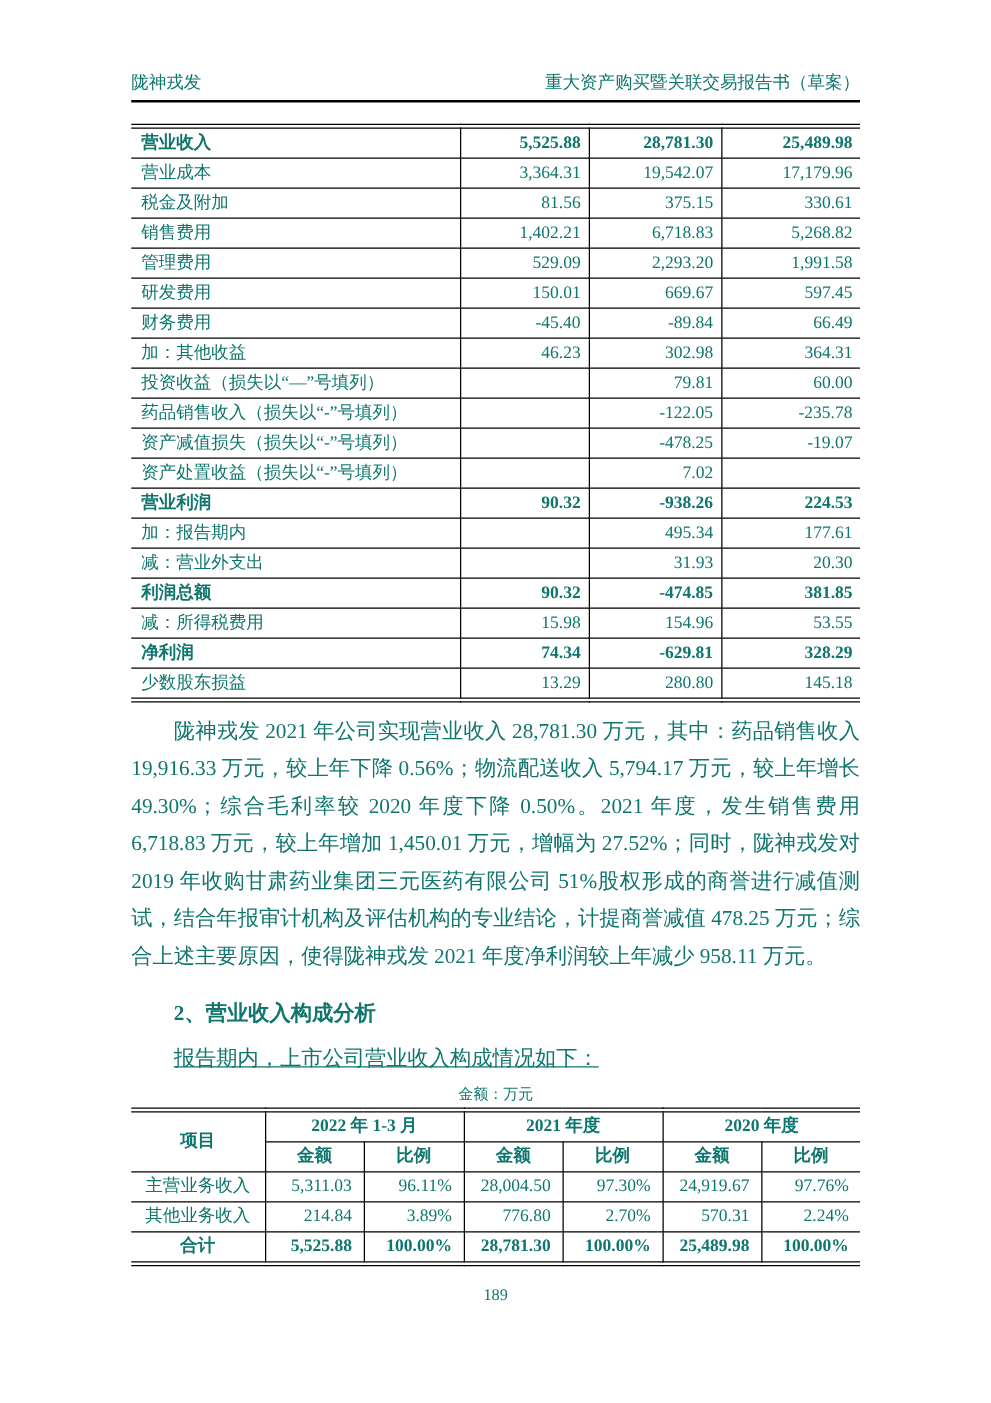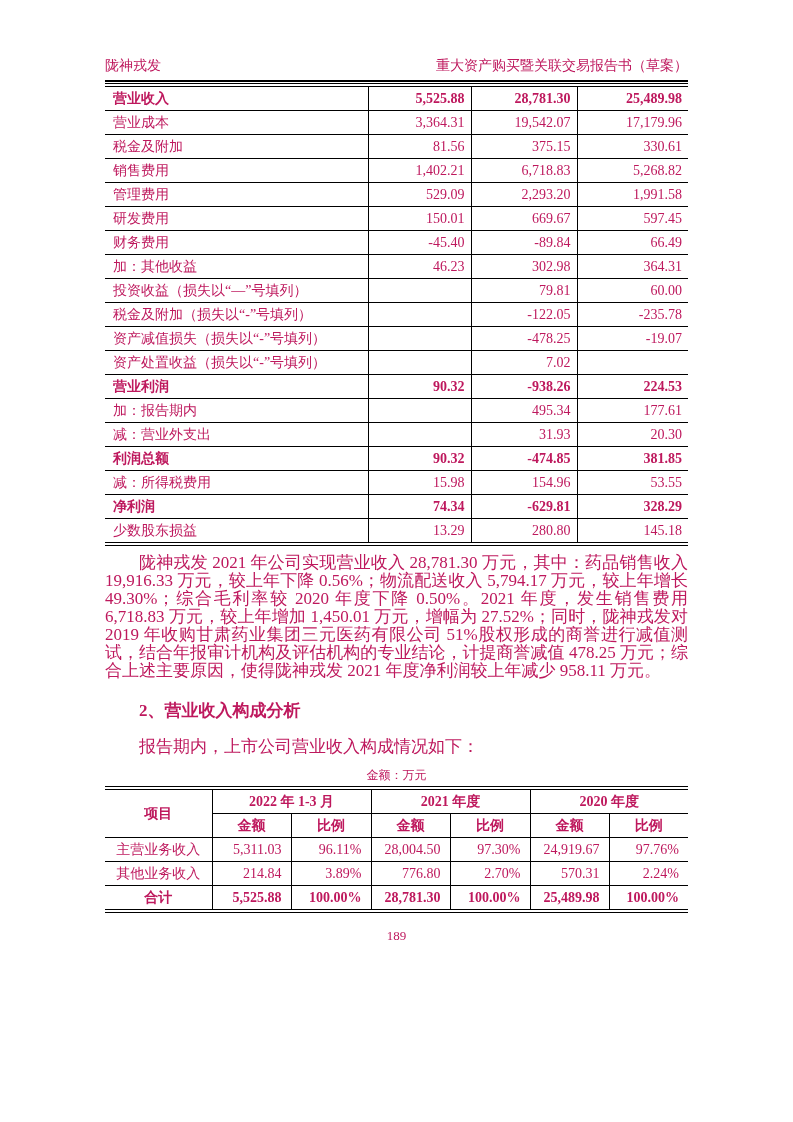--- a/index.html
+++ b/index.html
@@ -1,40 +1,40 @@
 <!DOCTYPE html>
 <html><head>
 <meta charset="utf-8">
 <style>
   html,body{margin:0;padding:0;background:#fff;}
   .page{
     width:793px;height:1122px;box-sizing:border-box;
     padding:57px 105px 0 105px;
     font-family:"Liberation Serif","DejaVu Serif",serif;
-    color:#be185d;background:#fff;overflow:hidden;position:relative;border-radius:10px;
+    color:#0f766e;background:#fff;overflow:hidden;position:relative;border-radius:10px;
   }
   .header{
     display:flex;justify-content:space-between;align-items:baseline;
     border-bottom:2px solid #000;padding-bottom:5px;font-size:14px;
   }
   table{border-collapse:collapse;width:100%;table-layout:fixed;}
-  .t1{margin-top:1px;border-top:4px double #000;border-bottom:4px double #000;}
+  .t1{margin-top:17px;border-top:4px double #000;border-bottom:4px double #000;}
   .t1 td{
     border-right:1px solid #000;border-bottom:1px solid #000;
     font-size:14px;padding:3px 6px;line-height:17px;
     overflow:hidden;white-space:nowrap;
   }
   .t1 tr>td:last-child{border-right:none;}
   .t1 tr:last-child td{border-bottom:none;}
   .t1 .lbl{text-align:left;padding-left:8px;}
   .t1 .num{text-align:right;}
   tr.bold td{font-weight:bold;}
-  .para{font-size:17px;line-height:18px;text-align:justify;text-indent:2em;margin:8px 0 0 0;}
+  .para{font-size:17px;line-height:30px;text-align:justify;text-indent:2em;margin:8px 0 0 0;}
   .heading{font-size:17px;margin:19px 0 0 2em;font-weight:bold;}
-  .intro{font-size:17px;text-indent:2em;margin:13px 0 0 0;}
+  .intro{font-size:17px;text-indent:2em;margin:13px 0 0 0;text-decoration:underline;}
   .unit{font-size:12px;text-align:center;margin:9px 0 2px 0;}
   .t2{border-top:4px double #000;border-bottom:4px double #000;}
   .t2 th,.t2 td{
     border-right:1px solid #000;font-size:14px;padding:3px 5px;line-height:17px;
     overflow:hidden;white-space:nowrap;
   }
   .t2 tr>*:last-child{border-right:none;}
   .t2 thead th{border-bottom:1px solid #000;text-align:center;font-weight:bold;}
   .t2 tbody td{border-bottom:1px solid #000;}
   .t2 tbody tr:last-child td{border-bottom:none;}
@@ -108,21 +108,21 @@
           <td class="num">302.98</td>
           <td class="num">364.31</td>
         </tr>
         <tr>
           <td class="lbl">投资收益（损失以“—”号填列）</td>
           <td class="num"></td>
           <td class="num">79.81</td>
           <td class="num">60.00</td>
         </tr>
         <tr>
-          <td class="lbl">税金及附加（损失以“-”号填列）</td>
+          <td class="lbl">药品销售收入（损失以“-”号填列）</td>
           <td class="num"></td>
           <td class="num">-122.05</td>
           <td class="num">-235.78</td>
         </tr>
         <tr>
           <td class="lbl">资产减值损失（损失以“-”号填列）</td>
           <td class="num"></td>
           <td class="num">-478.25</td>
           <td class="num">-19.07</td>
         </tr>

